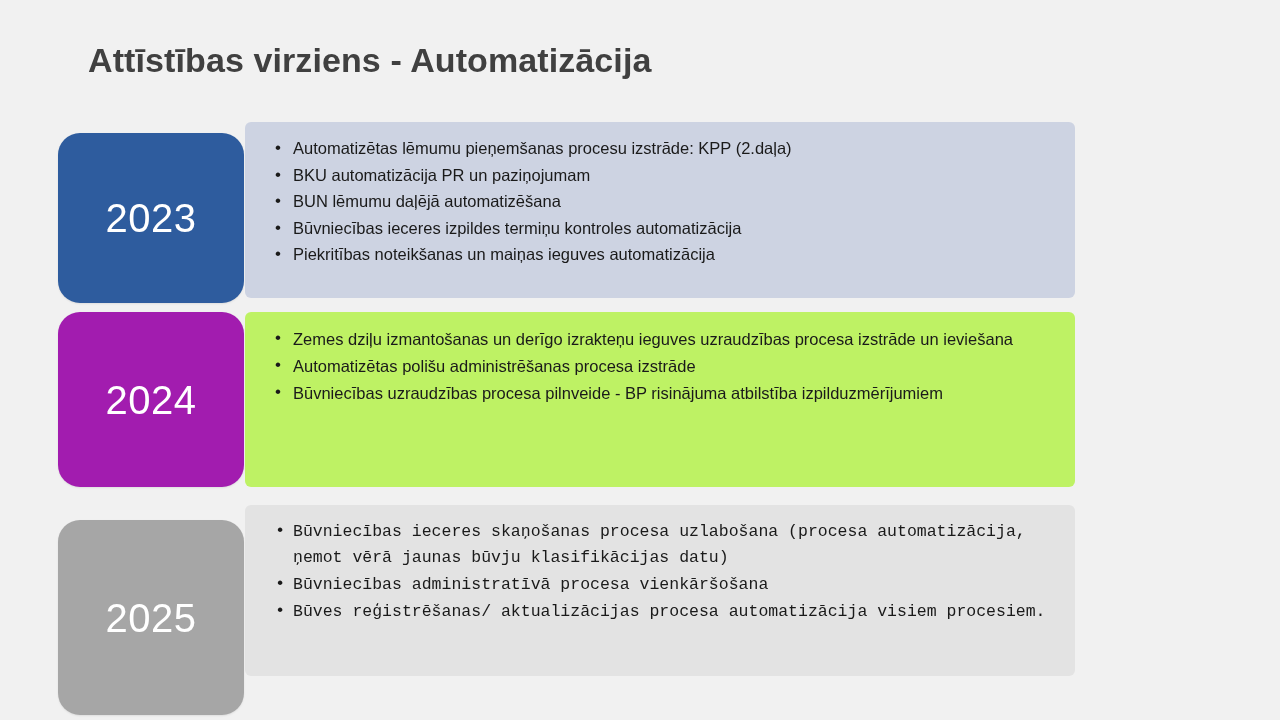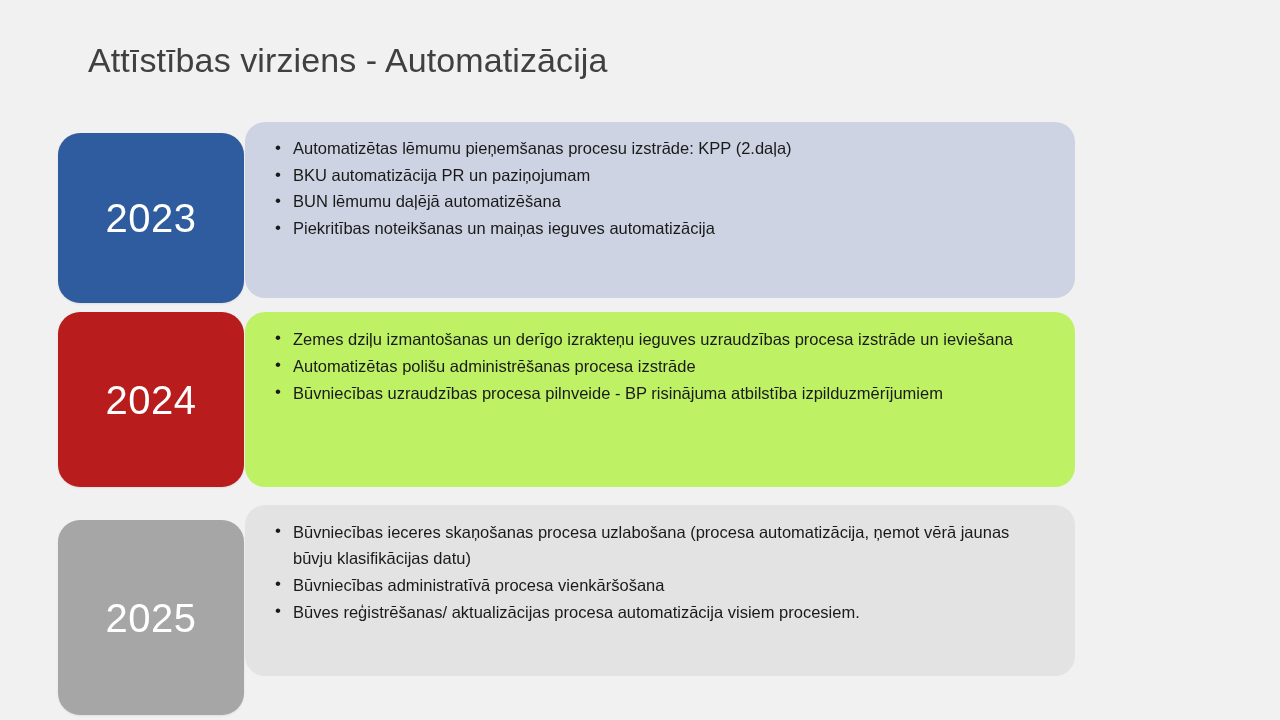--- a/index.html
+++ b/index.html
@@ -34,21 +34,21 @@
   
   .row {
     position: absolute;
     left: 0;
     width: 1280px;
   }
   .row-body {
     position: absolute;
     left: 245px;
     width: 830px;
-    border-radius: 20px;
+    border-radius: 6px;
     box-sizing: border-box;
     padding: 14px 24px 14px 30px;
     z-index: 1;
   }
   .year-chip {
     position: absolute;
     left: 58px;
     width: 186px;
     border-radius: 22px;
     z-index: 2;
@@ -99,51 +99,52 @@
     line-height: 25.5px;
   }
   .row-2 ul.bullets li,
   .row-3 ul.bullets li { line-height: 26px; }
 </style>
 </head>
 <body style="background: rgb(241, 241, 241);">
 
 <div class="slide">
 
-  <div class="slide-title" style="color: rgb(64, 64, 64);">Attīstības virziens - Automatizācija</div>
+  <div class="slide-title" style="color: rgb(64, 64, 64); font-weight: bold;">Attīstības virziens - Automatizācija</div>
 
   <div class="row row-1">
     <div class="row-body" style="background: rgb(205, 211, 226);">
       <ul class="bullets">
         <li>Automatizētas lēmumu pieņemšanas procesu izstrāde: KPP (2.daļa)</li>
         <li>BKU automatizācija PR un paziņojumam</li>
         <li>BUN lēmumu daļējā automatizēšana</li>
+        <li>Būvniecības ieceres izpildes termiņu kontroles automatizācija</li>
         <li>Piekritības noteikšanas un maiņas ieguves automatizācija</li>
       </ul>
     </div>
     <div class="year-chip" style="background: rgb(46, 92, 158);">
       <span class="year-label">2023</span>
     </div>
   </div>
 
   <div class="row row-2">
     <div class="row-body" style="background: #bef264;">
       <ul class="bullets">
         <li>Zemes dziļu izmantošanas un derīgo izrakteņu ieguves uzraudzības procesa izstrāde un ieviešana</li>
         <li>Automatizētas polišu administrēšanas procesa izstrāde</li>
         <li>Būvniecības uzraudzības procesa pilnveide - BP risinājuma atbilstība izpilduzmērījumiem</li>
       </ul>
     </div>
-    <div class="year-chip" style="background: #b91c1c;">
+    <div class="year-chip" style="background: #a21caf;">
       <span class="year-label">2024</span>
     </div>
   </div>
 
   <div class="row row-3">
-    <div class="row-body" style="background: rgb(227, 227, 227);">
+    <div class="row-body" style="background: rgb(227, 227, 227); font-family: Liberation Mono, monospace;">
       <ul class="bullets">
         <li>Būvniecības ieceres skaņošanas procesa uzlabošana (procesa automatizācija, ņemot vērā jaunas būvju klasifikācijas datu)</li>
         <li>Būvniecības administratīvā procesa vienkāršošana</li>
         <li>Būves reģistrēšanas/ aktualizācijas procesa automatizācija visiem procesiem.</li>
       </ul>
     </div>
     <div class="year-chip" style="background: rgb(166, 166, 166);">
       <span class="year-label">2025</span>
     </div>
   </div>

